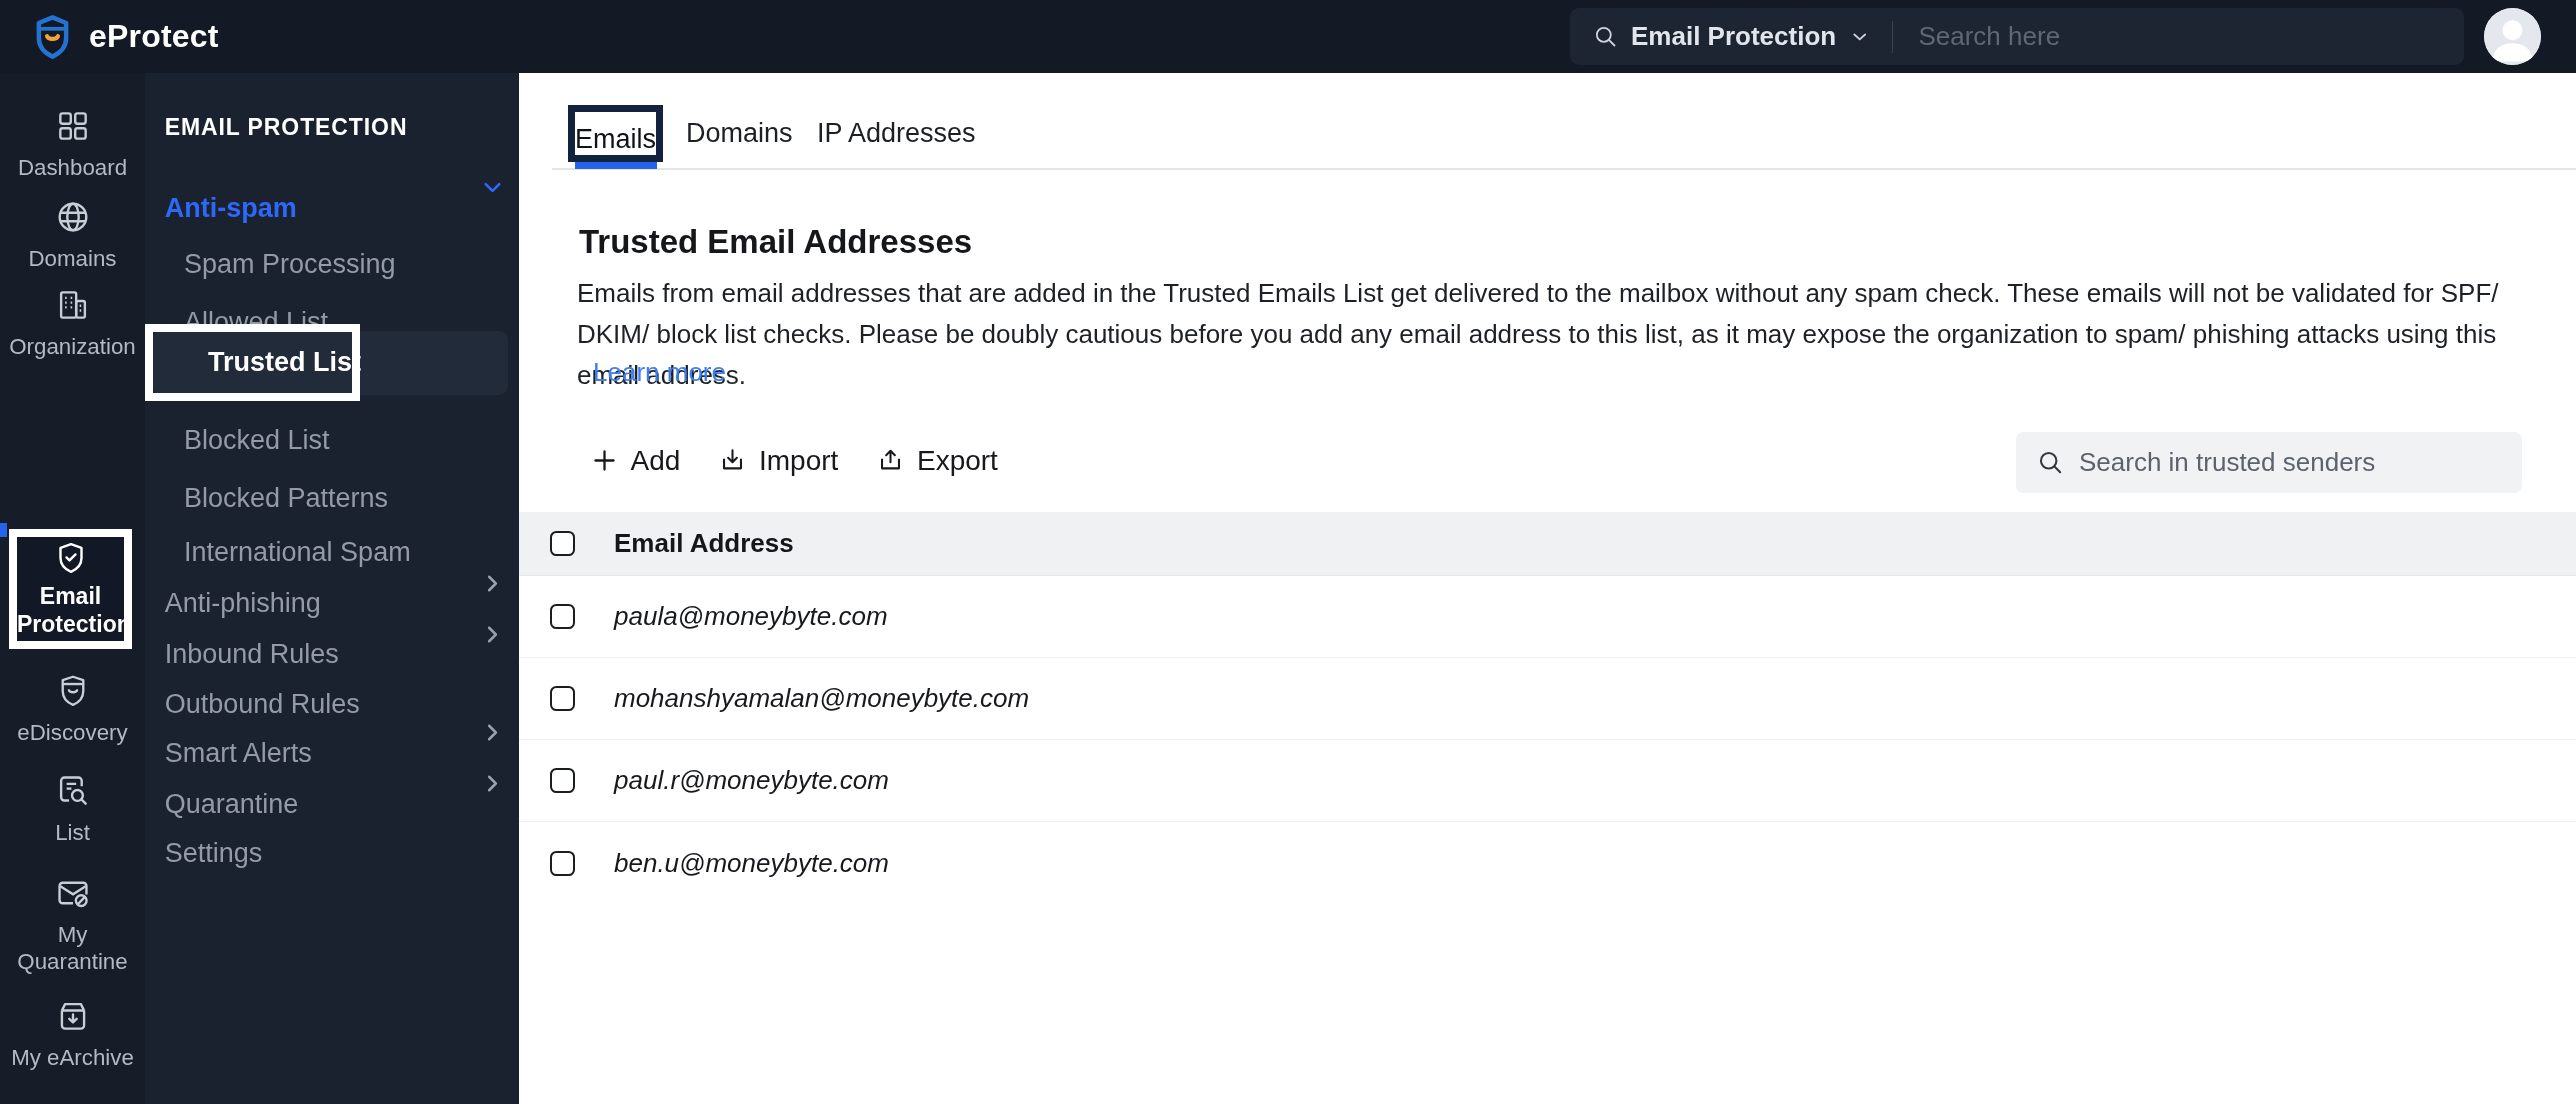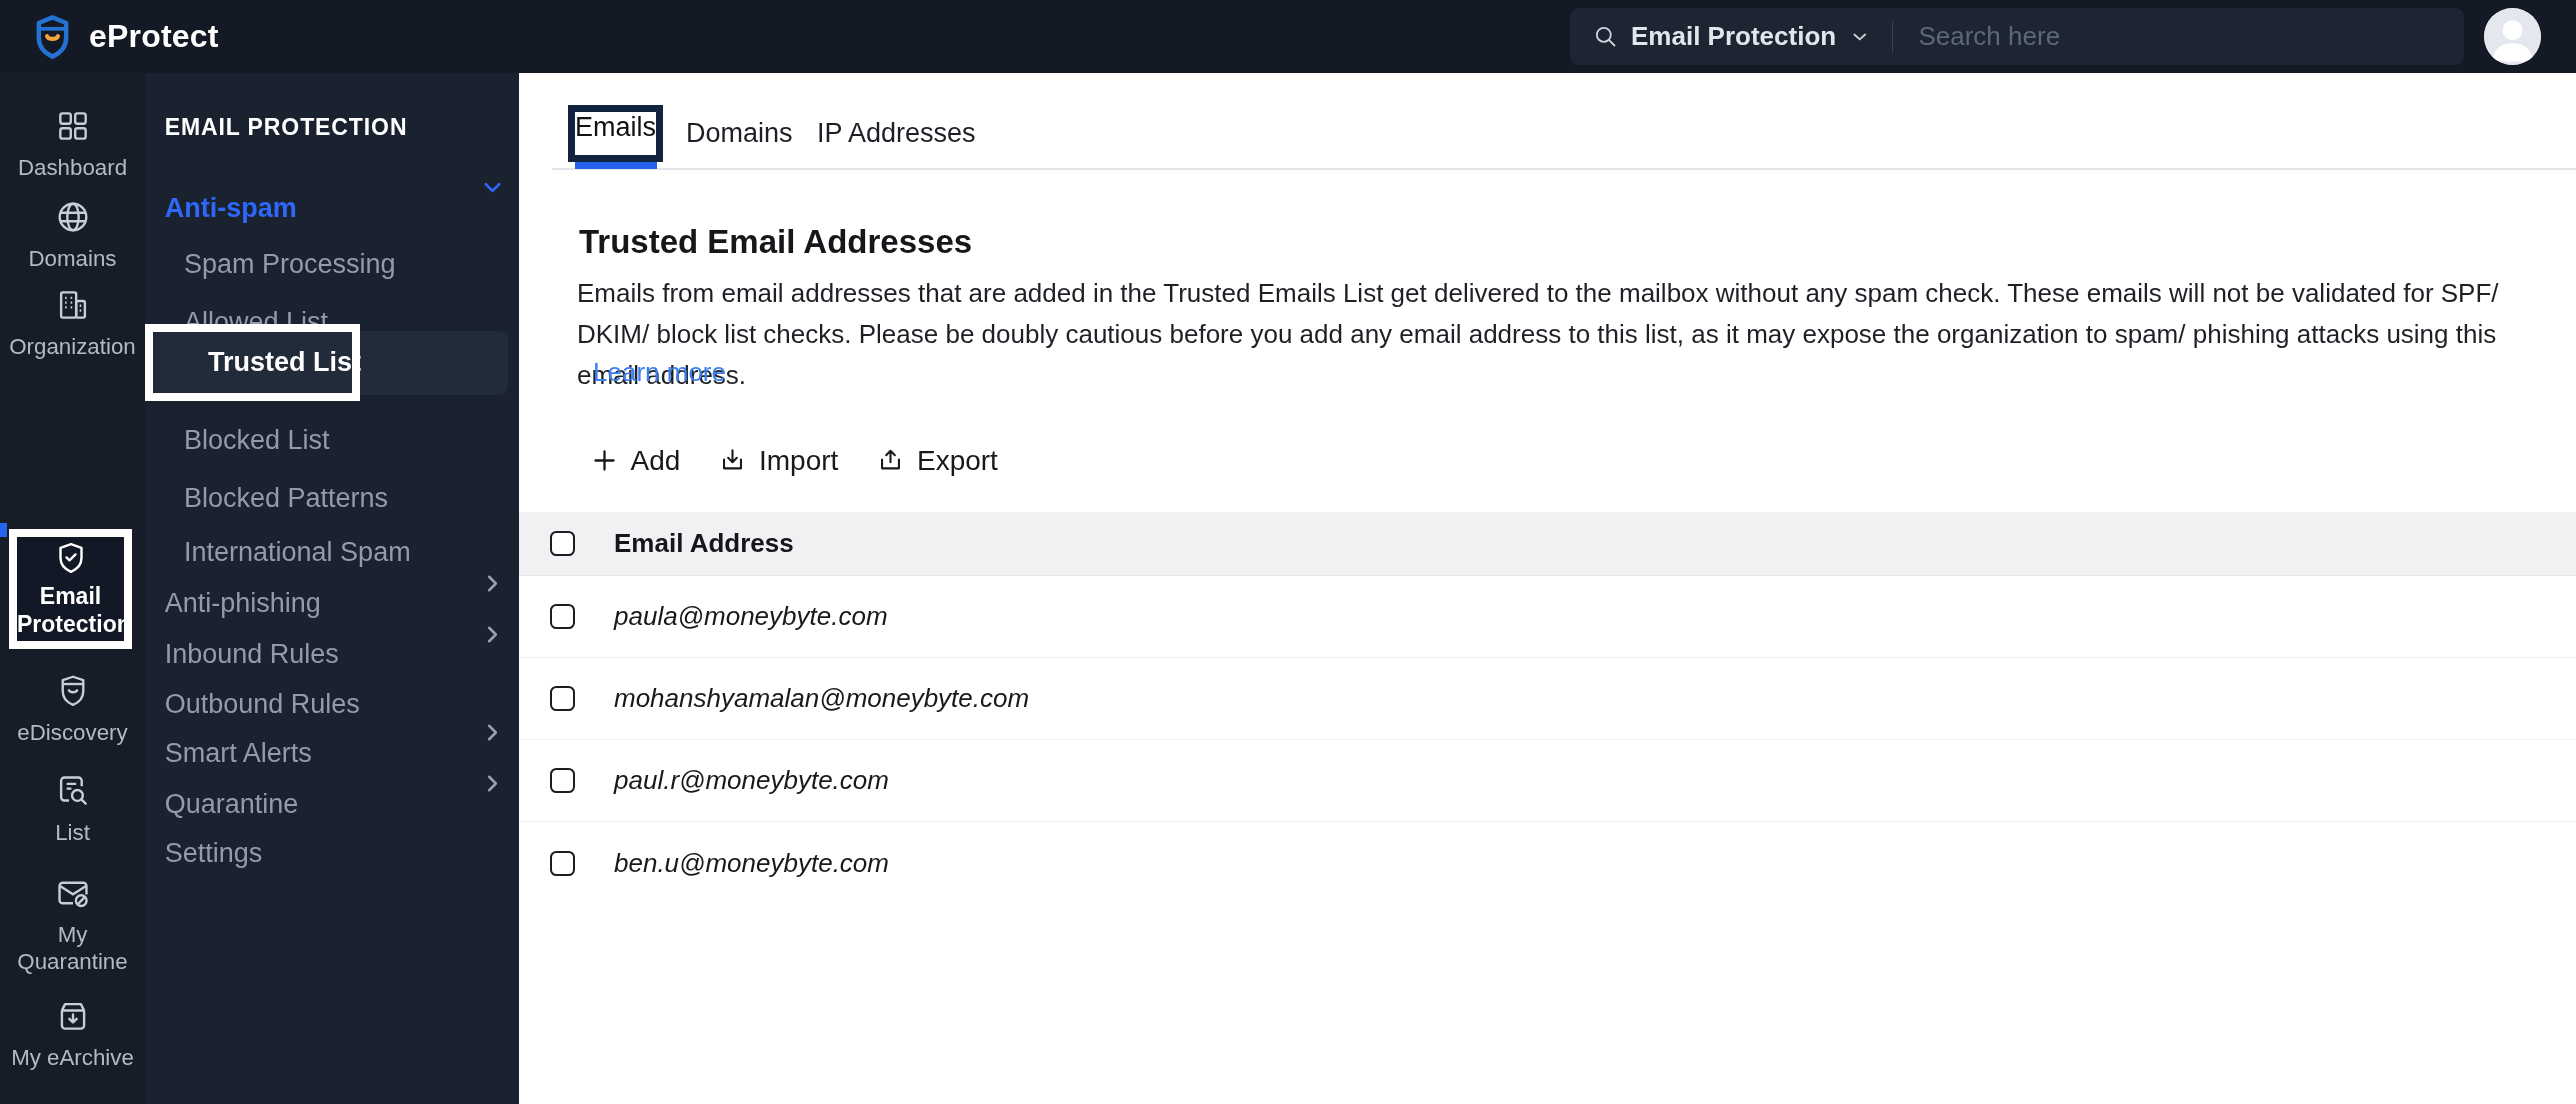--- a/index.html
+++ b/index.html
@@ -90,21 +90,21 @@
     margin-left:55px; color:#ffffff; font-size:27px; font-weight:700; white-space:nowrap;
   }
 
   
   .content { position:absolute; left:518px; top:73px; width:2058px; height:1031px; background:#ffffff; }
 
   .tabs-rule { position:absolute; left:34px; right:0; top:95px; height:1.8px; background:#e4e5e7; }
   .tab-annotation {
     position:absolute; left:50px; top:32px; width:95px; height:57px;
     border:7.2px solid #12233f; background:#ffffff;
-    display:flex; align-items:flex-start; justify-content:center; cursor:pointer; z-index:2;
+    display:flex; align-items:flex-end; justify-content:center; cursor:pointer; z-index:2;
   }
   .tab-annotation .tab-label { font-size:27px; color:#101215; }
   .tab-underline { position:absolute; left:57px; top:89px; width:82px; height:7.2px; background:#2563eb; }
   .tab-plain { position:absolute; top:32px; height:57px; display:flex; align-items:center;
     font-size:27px; color:#1c2025; cursor:pointer; }
   .tab-domains { left:168px; }
   .tab-ip { left:299px; }
 
   .page-title { position:absolute; left:61px; top:150px; font-size:33px; font-weight:700; color:#15171a; }
   .page-desc {
@@ -396,20 +396,29 @@
       <span class="tic">
         <svg width="29" height="29" viewBox="0 0 24 24" fill="none" stroke="currentColor" stroke-width="1.7">
           <path d="M12 13.5 V4 M8.4 7.6 L12 4 L15.6 7.6" stroke-linecap="round" stroke-linejoin="round"></path>
           <path d="M5 10.5 V18.5 H19 V10.5" stroke-linejoin="round"></path>
         </svg>
       </span>
       <span>Export</span>
     </div>
   </div>
 
+  <div class="tbl-search">
+    <span>
+      <svg width="29" height="29" viewBox="0 0 24 24" fill="none" stroke="#33373d" stroke-width="1.7">
+        <circle cx="10.5" cy="10.5" r="6.4"></circle>
+          <path d="M15.3 15.3 L20 20" stroke-linecap="round"></path>
+      </svg>
+    </span>
+    <input class="tbl-search-input" type="text" placeholder="Search in trusted senders" style="">
+  </div>
 
   <div class="table">
     <div class="thead">
       <input type="checkbox" class="cbx" style="">
       <span class="th-label">Email Address</span>
     </div>
 
     <div class="trow">
       <input type="checkbox" class="cbx" style="">
       <span class="cell-email">paula@moneybyte.com</span>

